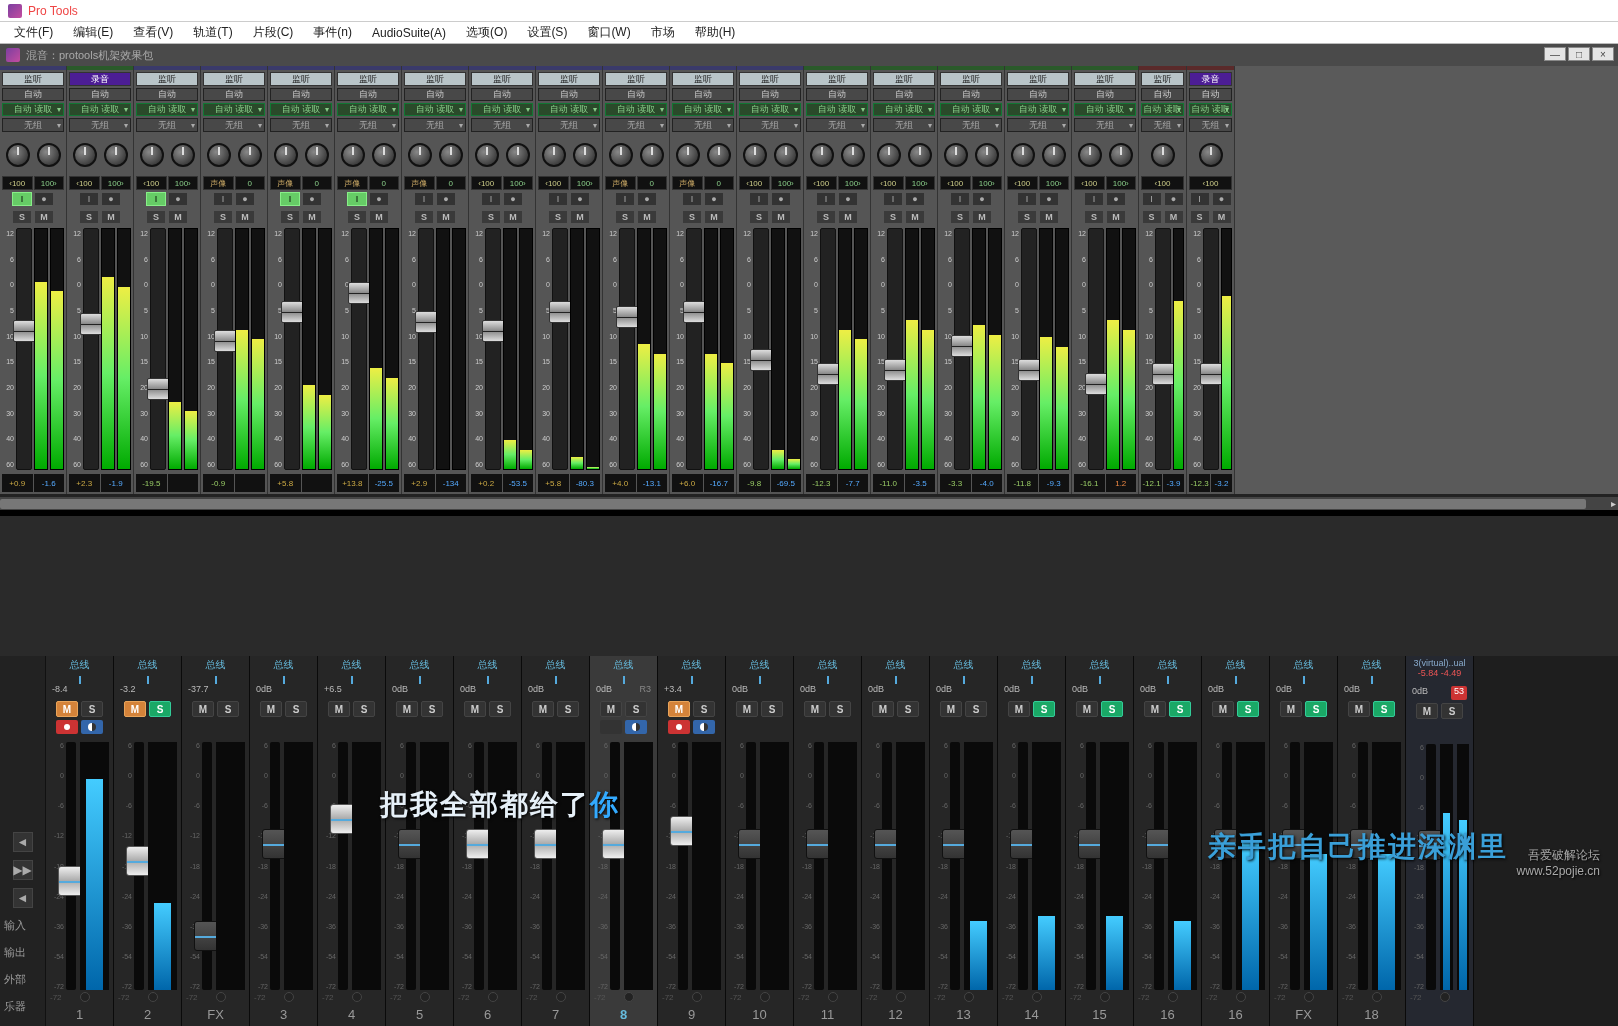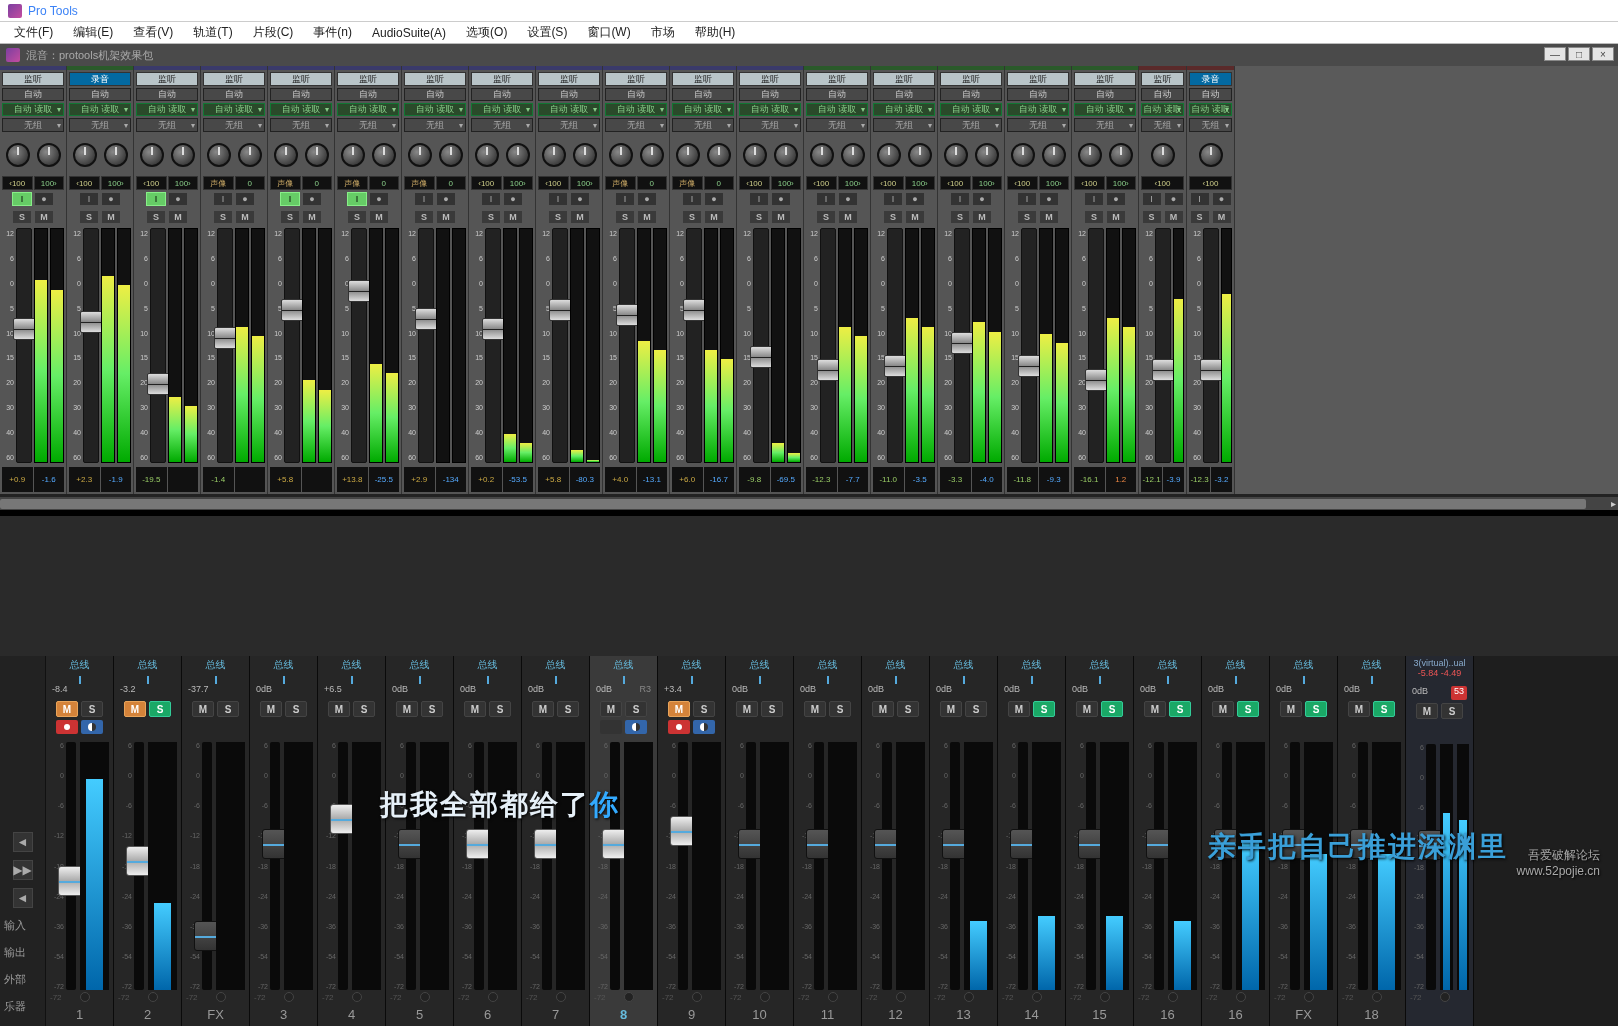--- a/index.html
+++ b/index.html
@@ -1,41 +1,41 @@
 <!DOCTYPE html>
 <html><head>
 <meta charset="utf-8">
 <style>
   * { margin:0; padding:0; box-sizing:border-box; font-family:"Microsoft YaHei",Arial,sans-serif; }
   body { background:#2a2a2a; overflow:hidden; width:1618px; height:1026px; position:relative; }
 
   
   .titlebar { height:22px; background:#fff; display:flex; align-items:center; padding:0 8px; border-bottom:1px solid #ccc; }
   .titlebar .logo { width:14px; height:14px; background:linear-gradient(135deg,#7b3fa0,#c44da0); border-radius:2px; margin-right:6px; }
-  .titlebar .title { font-size:12px; color:#3b82f6; }
+  .titlebar .title { font-size:12px; color:#ef4444; }
 
   .menubar { height:22px; background:#fff; display:flex; align-items:center; padding:0 4px; border-bottom:1px solid #bbb; font-size:12px; }
   .menubar .mi { padding:0 10px; color:#222; cursor:default; }
 
   .docbar { height:22px; background:#4a4a4a; display:flex; align-items:center; padding:0 6px; font-size:11px; color:#aaa; position:relative; }
   .docbar .doclogo { width:14px; height:14px; background:linear-gradient(135deg,#7b3fa0,#c44da0); border-radius:2px; margin-right:6px; }
   .winbtns { position:absolute; right:4px; top:3px; display:flex; gap:2px; }
   .winbtn { width:22px; height:14px; background:#e4e4e4; border:1px solid #888; font-size:10px; display:flex; align-items:center; justify-content:center; color:#444; }
 
   .pt-mixer { display:flex; height:430px; background:#5a5a5a; overflow-x:auto; border-bottom:2px solid #222; }
   .pt-strip { width:67px; flex-shrink:0; background:#555; border-right:1px solid #333; display:flex; flex-direction:column; }
   .pt-strip.narrow { width:48px; }
 
   .strip-top { height:4px; }
   .strip-top.green { background:#2a5a2a; }
   .strip-top.red { background:#5a2a2a; }
   .strip-top.blue { background:#3a3a6a; }
 
   .monbtn { height:14px; margin:2px; background:#b8c4c8; border:1px solid #333; font-size:9px; display:flex; align-items:center; justify-content:center; color:#222; position:relative; }
-  .monbtn.rec { background:#0369a1; color:#fff; }
+  .monbtn.rec { background:#4c1d95; color:#fff; }
   .autobtn { height:13px; margin:0 2px 2px; background:#484848; border:1px solid #222; font-size:9px; color:#ccc; display:flex; align-items:center; justify-content:center; }
   .autobtn2 { height:13px; margin:0 2px; background:#2a4a2a; border:1px solid #173; font-size:9px; color:#8c8; display:flex; align-items:center; justify-content:center; position:relative; }
   .autobtn2::after { content:"▾"; position:absolute; right:2px; font-size:8px; }
 
   .nogroup { height:14px; margin:2px; background:#484848; border:1px solid #222; font-size:9px; color:#aaa; display:flex; align-items:center; justify-content:center; position:relative; }
   .nogroup::after { content:"▾"; position:absolute; right:2px; font-size:8px; }
 
   .knobs { height:42px; display:flex; justify-content:space-around; align-items:center; padding:2px; }
   .knob { width:24px; height:24px; border-radius:50%; background:radial-gradient(circle at 35% 35%,#888,#222); border:2px solid #111; position:relative; }
   .knob::after { content:""; position:absolute; top:2px; left:50%; width:2px; height:8px; background:#ddd; transform:translateX(-50%); }
@@ -54,21 +54,21 @@
   .smbtn { width:20px; height:14px; background:#3a3a3a; border:1px solid #555; font-size:9px; font-weight:bold; color:#bbb; display:flex; align-items:center; justify-content:center; }
 
   .fader-area { flex:1; display:flex; padding:2px; gap:2px; position:relative; min-height:210px; }
   .scale { width:12px; font-size:7px; color:#ccc; display:flex; flex-direction:column; justify-content:space-between; text-align:right; padding:2px 0; }
   .fader-slot { width:16px; background:#222; border:1px solid #111; position:relative; border-radius:2px; }
   .fader-hand { position:absolute; left:-4px; width:24px; height:22px; background:linear-gradient(#ddd,#888,#ddd); border:1px solid #333; border-radius:2px; }
   .fader-hand::after{content:"";position:absolute;left:0;right:0;top:50%;height:1px;background:#222;}
   .meter { flex:1; background:#111; border:1px solid #000; position:relative; overflow:hidden; }
   .meter-fill { position:absolute; bottom:0; left:0; right:0; background:linear-gradient(to top,#0a0,#6e6,#ee4); }
 
-  .db-readout { height:25px; margin:2px; display:flex; gap:1px; }
+  .db-readout { height:18px; margin:2px; display:flex; gap:1px; }
   .db-readout span { flex:1; background:#111; font-size:8px; display:flex; align-items:center; justify-content:center; }
   .db-readout .v1 { color:#9c6; } .db-readout .v1.neg { color:#ca4; }
   .db-readout .v2 { color:#5af; }
   .db-readout .v2.peak { color:#e84; }
 
   .pt-scroll { height:14px; background:#444; border-top:1px solid #222; position:relative; }
   .pt-scroll .thumb { position:absolute; left:0; width:98%; top:2px; height:10px; background:#777; border-radius:2px; }
   .pt-scroll .ra { position:absolute; right:2px; top:1px; font-size:10px; color:#ccc; }
 
   
@@ -365,21 +365,21 @@
         <div class="fader-hand" style="top:42%"></div>
       </div>
       <div class="meter">
         <div class="meter-fill" style="height:58%"></div>
       </div>
       <div class="meter">
           <div class="meter-fill" style="height:54%"></div>
         </div>
     </div>
     <div class="db-readout">
-      <span class="v1 ">-1.4</span>
+      <span class="v1 ">-0.9</span>
       <span class="v2 "></span>
     </div>
     </div>
     <div class="pt-strip">
     <div class="strip-top blue"></div>
     <div class="monbtn ">监听</div>
     <div class="autobtn">自动</div>
     <div class="autobtn2">自动 读取</div>
     <div class="nogroup">无组</div>
     <div class="knobs">

